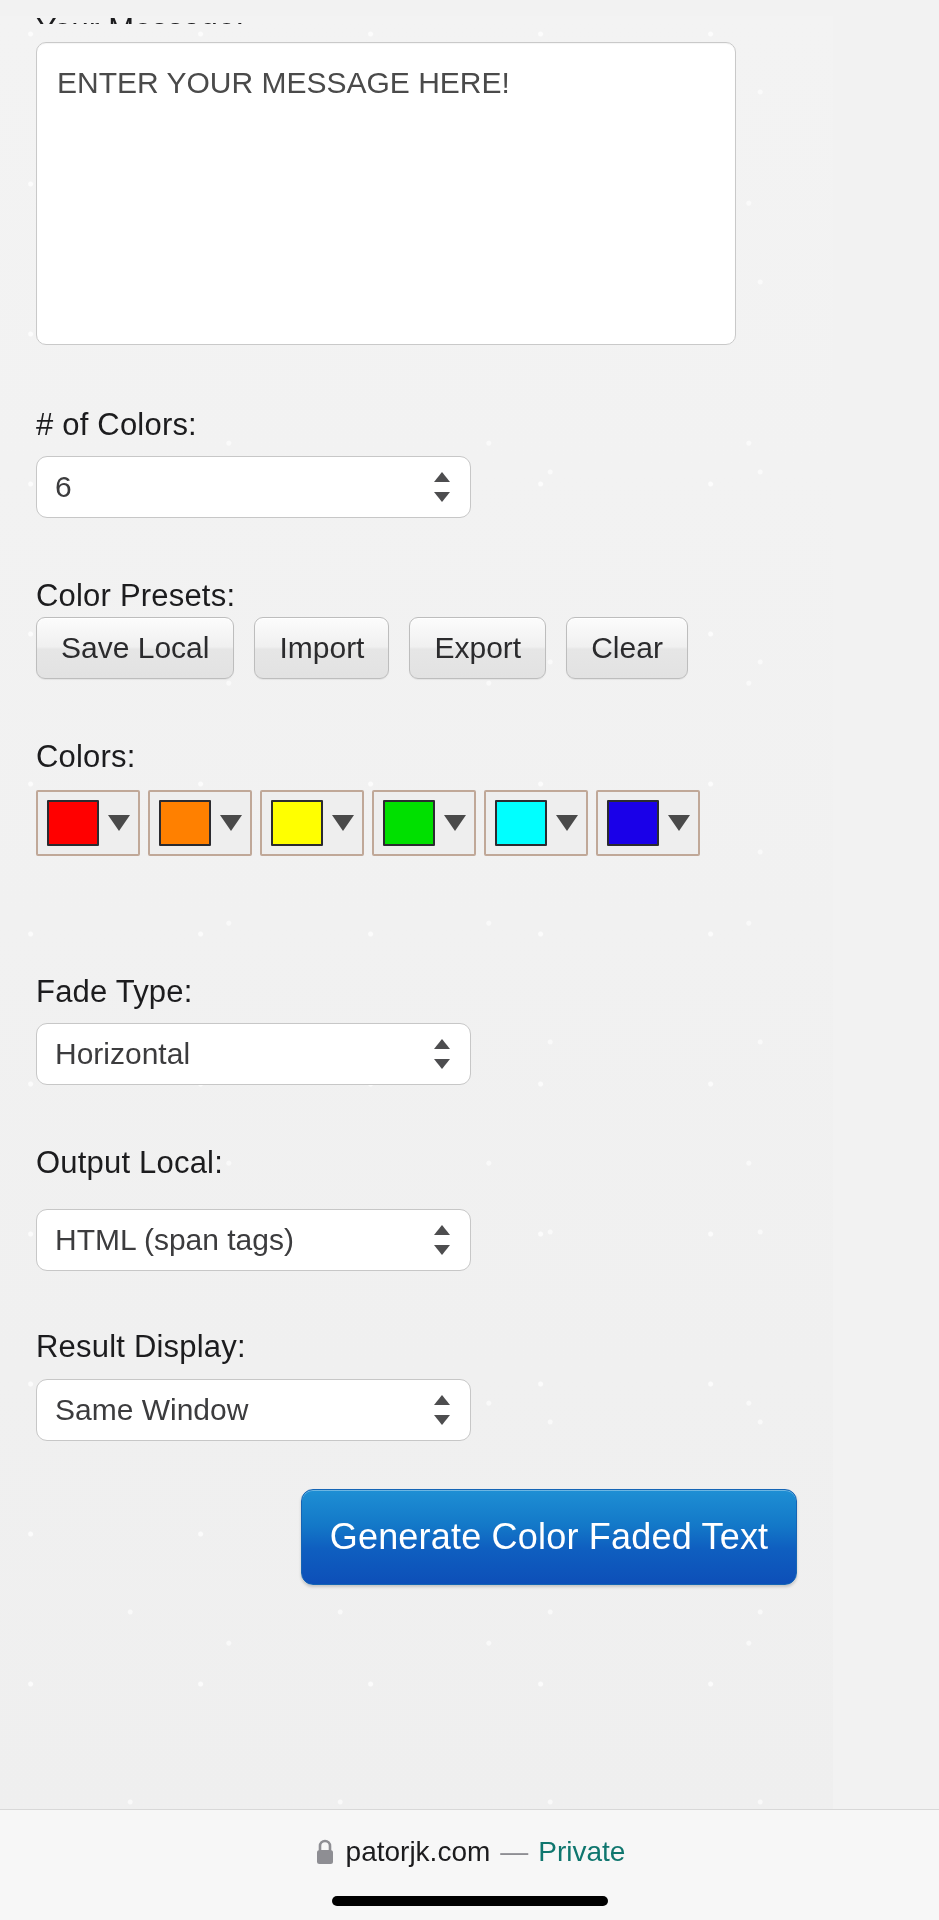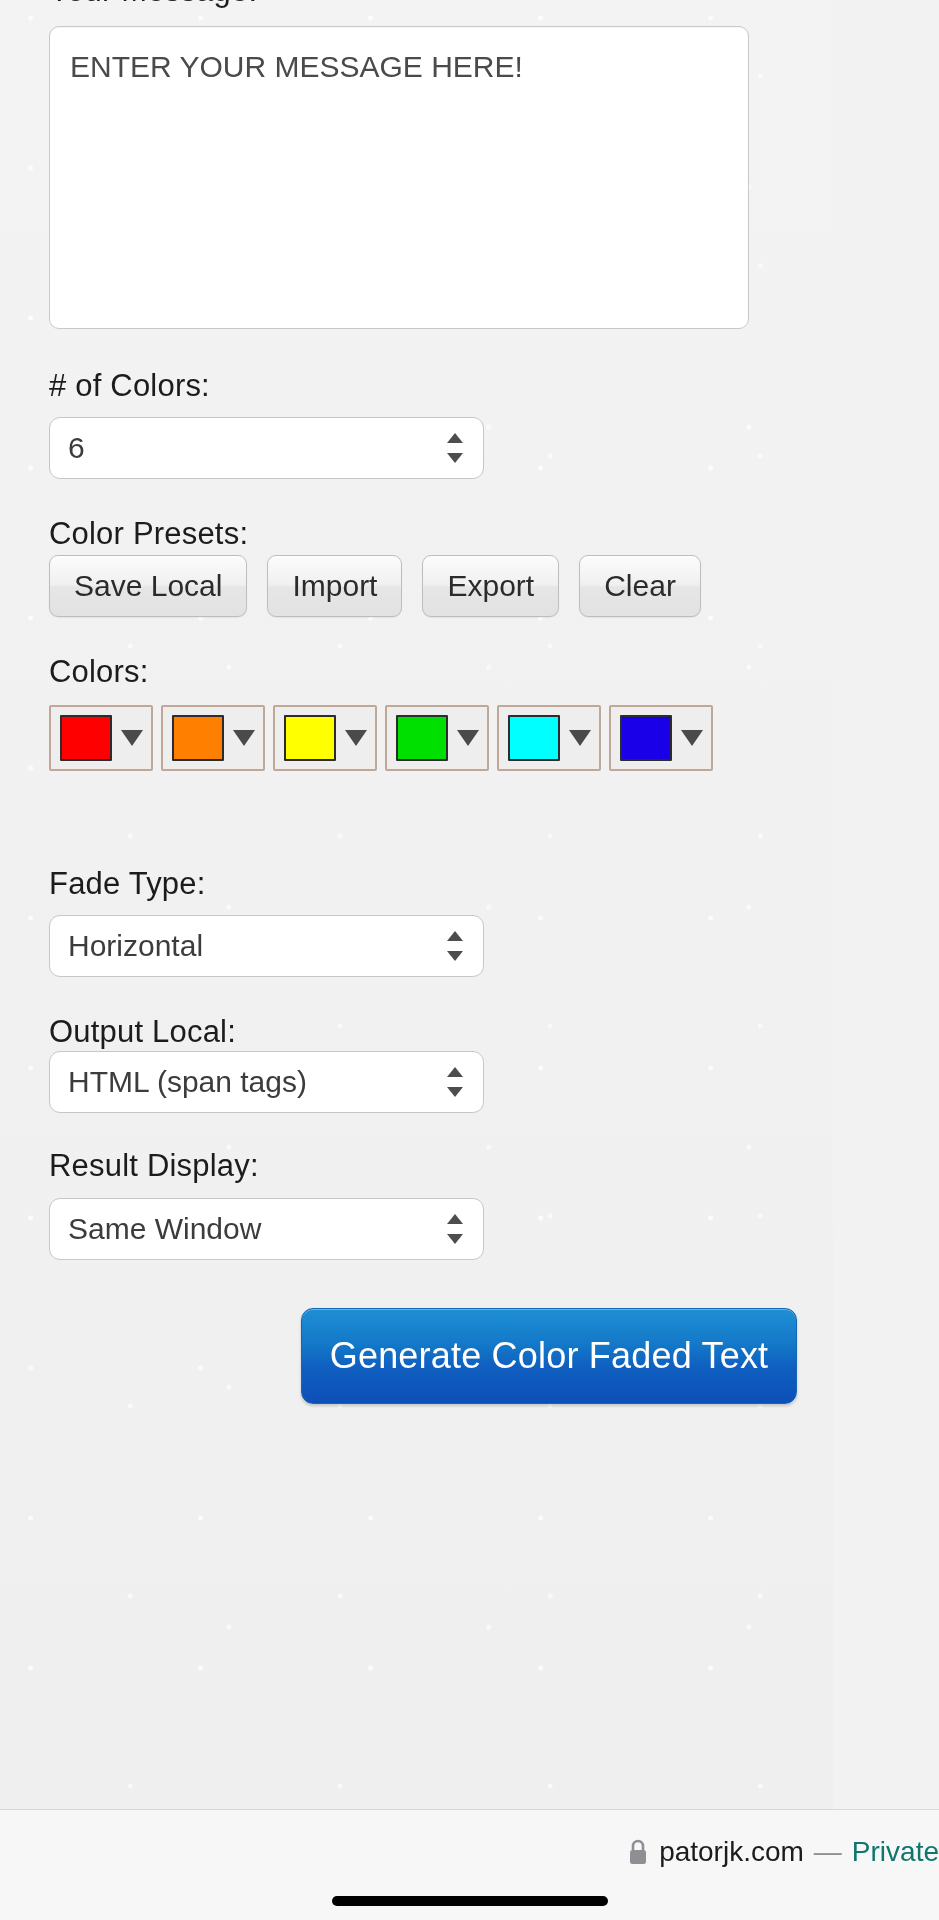--- a/index.html
+++ b/index.html
@@ -7,38 +7,39 @@
   body {
     width: 939px; height: 1920px;
     font-family: "Liberation Sans", sans-serif;
     background: #f2f2f2;
     overflow: hidden;
     position: relative;
   }
 
   
   .page {
-    position: absolute; left: 0; top: 0;
+    position: absolute; left: 0; top: 16px;
     width: 833px; height: 1809px;
     background:
       radial-gradient(circle at 18% 12%, rgba(255,255,255,0.75) 0 2px, transparent 3px),
       radial-gradient(circle at 62% 40%, rgba(255,255,255,0.6) 0 2px, transparent 3px),
       radial-gradient(circle at 88% 78%, rgba(255,255,255,0.6) 0 2px, transparent 3px),
       linear-gradient(180deg, #f3f3f3 0%, #efefef 100%);
     background-size: 170px 150px, 210px 190px, 260px 240px, 100% 100%;
-    padding: 0 0 0 13px;
+    padding: 0 0 0 0;
   }
 
   .content { padding: 0 36px; }
 
   .field-label {
     font-size: 31px;
     color: #1c1c1e;
     letter-spacing: 0.2px;
     line-height: 1.1;
+    margin-top: 23px;
   }
 
   
   .msg-label-wrap {
     height: 8px;
     overflow: hidden;
     position: relative;
   }
   .msg-label {
     position: absolute;
@@ -83,21 +84,21 @@
     width: 20px; height: 34px;
     display: flex; flex-direction: column;
     align-items: center; justify-content: space-between;
     color: #4d4d4f;
   }
   .chev svg { display: block; }
 
   .sel-colors { width: 435px; margin-top: 14px; }
   .sel-presets { width: 435px; }
   .sel-fade { width: 435px; margin-top: 14px; }
-  .sel-output { width: 435px; margin-top: 2px; }
+  .sel-output { width: 435px; margin-top: 29px; }
   .sel-result { width: 435px; margin-top: 14px; }
 
   
   .btn-gray {
     background: linear-gradient(180deg, #fcfcfc 0%, #f0f0f0 48%, #e6e6e6 52%, #e2e2e2 100%);
     border: 1px solid #bdbdbd;
     border-radius: 9px;
     font-size: 30px;
     color: #2b2b2d;
     padding: 0 24px;
@@ -167,21 +168,21 @@
 
   
   .safari-bar {
     position: absolute;
     left: 0; bottom: 0;
     width: 939px; height: 111px;
     background: #f7f7f7;
     border-top: 1px solid #d8d8d8;
     display: flex;
     flex-direction: column;
-    align-items: flex-end;
+    align-items: center;
   }
   .safari-url {
     margin-top: 26px;
     display: flex;
     align-items: center;
     gap: 10px;
     font-size: 28px;
   }
   .lock-icon { display: block; }
   .url-host { color: #1c1c1e; }

